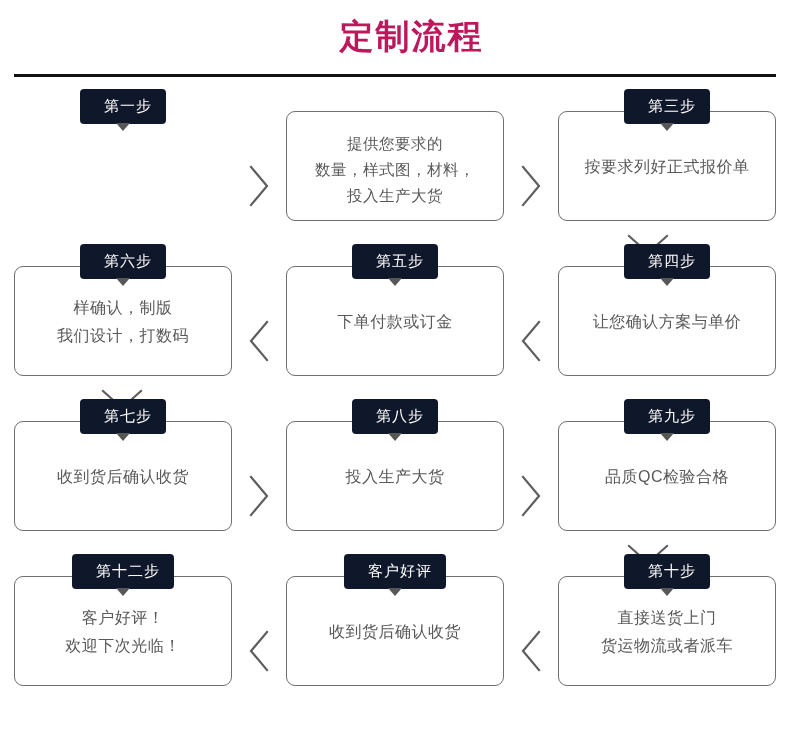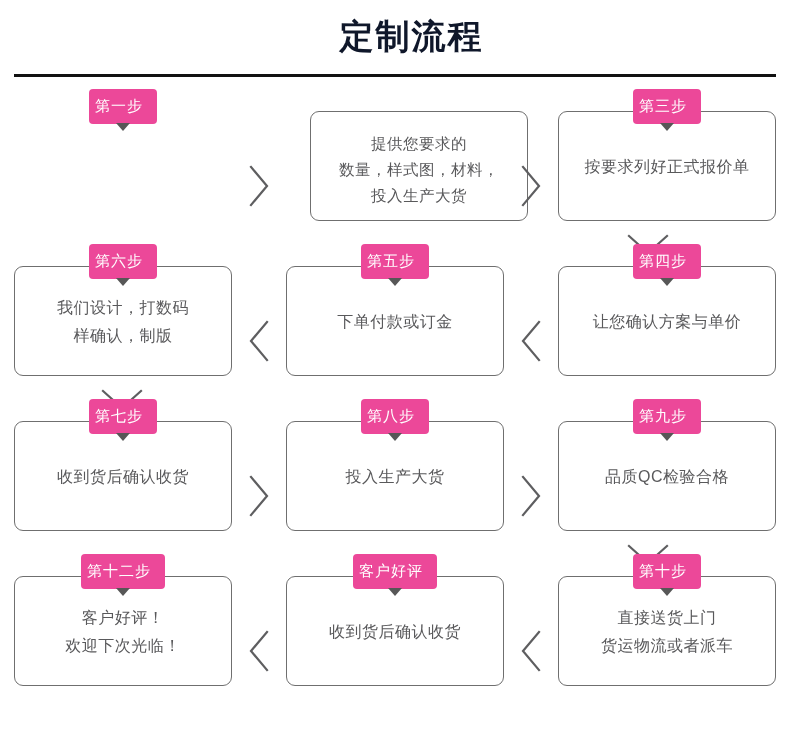--- a/index.html
+++ b/index.html
@@ -19,21 +19,21 @@
 
   
   .page-header {
     width: 790px;
     padding-top: 14px;
   }
   .page-title {
     text-align: center;
     font-size: 34px;
     font-weight: bold;
-    color: #0f172a;
+    color: #be185d;
     letter-spacing: 2px;
     line-height: 44px;
     height: 46px;
     margin: 0;
     padding-left: 33px;
   }
   .title-rule {
     width: 762px;
     height: 3px;
     background: #111111;
@@ -84,33 +84,33 @@
   }
 
   .card-text {
     font-size: 16px;
     line-height: 28px;
     color: #59595b;
     letter-spacing: 0.5px;
     white-space: nowrap;
   }
   .card.three-line .card-text { line-height: 26px; font-size: 15.5px; }
-  .card.three-line { padding-top: 10px; margin-left: 24px; }
+  .card.three-line { padding-top: 10px; }
 
   
   .step-badge {
     position: absolute;
     top: 6px;
     left: 50%;
     transform: translateX(-50%);
-    background: #ec4899;
+    background: #0f172a;
     color: #ffffff;
     font-size: 15px;
     line-height: 20px;
-    padding: 7px 14px 8px 6px;
+    padding: 7px 14px 8px 24px;
     border-radius: 4px;
     white-space: nowrap;
     z-index: 3;
     letter-spacing: 1px;
   }
   .step-badge::after {
     content: "";
     position: absolute;
     left: 50%;
     bottom: -7px;
@@ -190,22 +190,22 @@
       </div>
       <div class="step-badge">第三步</div>
     </div>
 
   </div>
 
   <div class="flow-row">
 
     <div class="cell">
       <div class="card">
+        <div class="card-text">样确认，制版</div>
         <div class="card-text">我们设计，打数码</div>
-        <div class="card-text">样确认，制版</div>
       </div>
       <div class="step-badge">第六步</div>
     </div>
 
     <div class="chev-h">
       <svg width="26" height="46" viewBox="0 0 26 46" aria-hidden="true">
         <polyline points="21,4 5,23 21,42" fill="none" stroke="#5e5e60" stroke-width="2.2" stroke-linecap="square" stroke-linejoin="miter"></polyline>
       </svg>
     </div>
 

